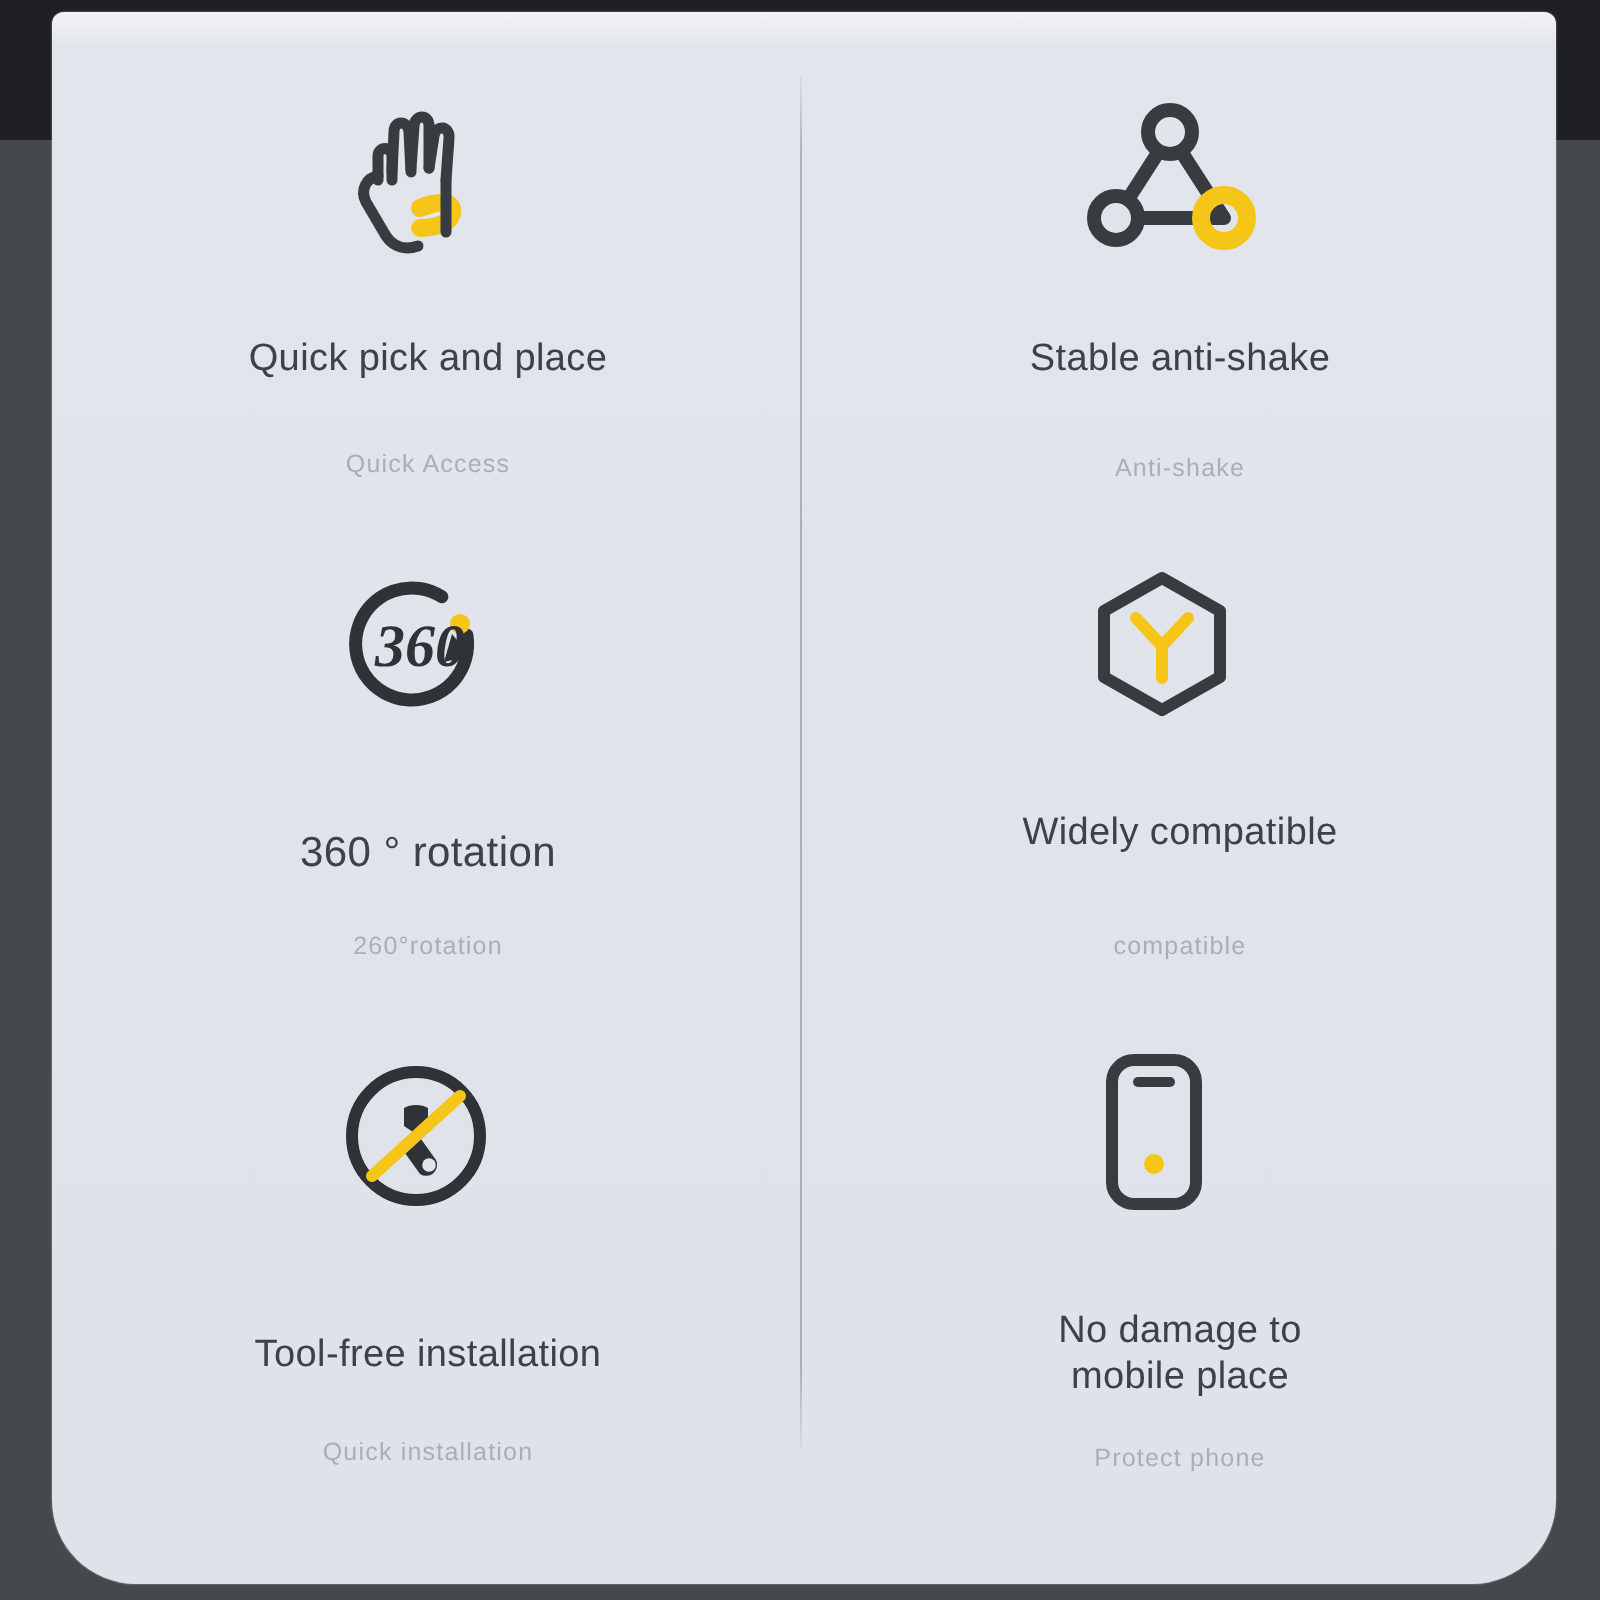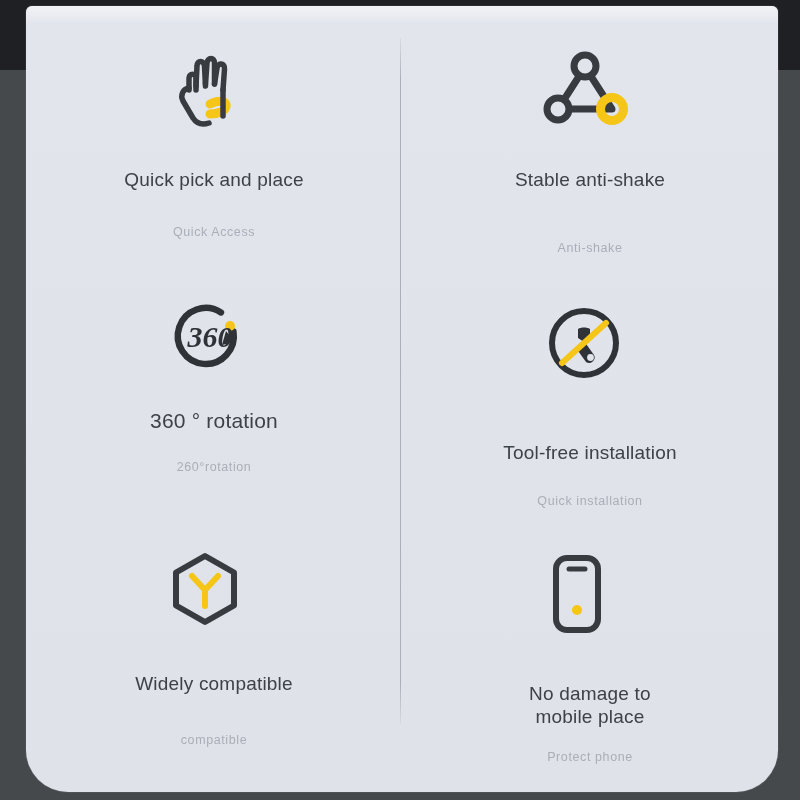--- a/index.html
+++ b/index.html
@@ -115,24 +115,24 @@
     letter-spacing: 0.6px;
   }
 
   
   .cell-0 .icon-wrap { margin-top: 12px; }
   .cell-0 .f-title   { margin-top: 30px; }
   .cell-0 .f-sub     { margin-top: 34px; }
 
   .cell-1 .icon-wrap { margin-top: 12px; }
   .cell-1 .f-title   { margin-top: 30px; text-align: center; }
-  .cell-1 .f-sub     { margin-top: 50px; }
+  .cell-1 .f-sub     { margin-top: 36px; }
 
   .cell-2 .icon-wrap { margin-top: 10px; }
-  .cell-2 .f-title   { margin-top: 24px; font-size: 21px; }
+  .cell-2 .f-title   { margin-top: 44px; font-size: 21px; }
   .cell-2 .f-sub     { margin-top: 28px; }
 
   .cell-3 .icon-wrap { margin-top: 10px; }
   .cell-3 .f-title   { margin-top: 34px; }
   .cell-3 .f-sub     { margin-top: 38px; }
 
   .cell-4 .icon-wrap { margin-top: 16px; }
   .cell-4 .f-title   { margin-top: 50px; }
   .cell-4 .f-sub     { margin-top: 30px; }
 
@@ -189,47 +189,47 @@
             <path d="M62 22 A28 28 0 1 0 68 44" stroke="#2f3337" stroke-width="6.5" stroke-linecap="round" fill="none" transform="rotate(-18 44 42)"></path>
             <path d="M60 36 L69 47 L56 50 Z" fill="#2f3337"></path>
             <circle cx="64" cy="31" r="5" fill="#f5c518"></circle>
             <text x="44" y="52" text-anchor="middle" font-family="'Liberation Serif', serif" font-size="30" font-weight="bold" font-style="italic" fill="#2f3337">360</text>
           </svg>
         </div>
         <div class="f-title">360 ° rotation</div>
         <div class="f-sub">260°rotation</div>
       </div>
 
+      <div class="feature cell-3">
+        <div class="icon-wrap">
+          <svg width="78" height="84" viewBox="0 0 78 84" fill="none">
+            <path d="M39 8 L68 24.5 L68 57.5 L39 74 L10 57.5 L10 24.5 Z" stroke="#383c40" stroke-width="6" stroke-linejoin="round" fill="none"></path>
+            <path d="M39 42 L39 58" stroke="#f5c518" stroke-width="6" stroke-linecap="round"></path>
+            <path d="M39 42 L26 28" stroke="#f5c518" stroke-width="6" stroke-linecap="round"></path>
+            <path d="M39 42 L52 28" stroke="#f5c518" stroke-width="6" stroke-linecap="round"></path>
+          </svg>
+        </div>
+        <div class="f-title">Widely compatible</div>
+        <div class="f-sub">compatible</div>
+      </div>
+
       <div class="feature cell-4">
         <div class="icon-wrap">
           <svg width="84" height="84" viewBox="0 0 84 84" fill="none">
             <circle cx="42" cy="42" r="32" stroke="#2f3337" stroke-width="6" fill="none"></circle>
             <path d="M36 28 L36 37 L42 41 L48 37 L48 28 C45 26 39 26 36 28 Z" fill="#2f3337"></path>
             <path d="M42 40 L52 54 A5.5 5.5 0 0 1 44 61 L34 47" fill="#2f3337"></path>
             <circle cx="48.5" cy="56.5" r="3.4" fill="#e1e4eb"></circle>
             <path d="M20 62 L64 22" stroke="#f5c518" stroke-width="6" stroke-linecap="round"></path>
           </svg>
         </div>
         <div class="f-title">Tool-free installation</div>
         <div class="f-sub">Quick installation</div>
       </div>
 
-      <div class="feature cell-3">
-        <div class="icon-wrap">
-          <svg width="78" height="84" viewBox="0 0 78 84" fill="none">
-            <path d="M39 8 L68 24.5 L68 57.5 L39 74 L10 57.5 L10 24.5 Z" stroke="#383c40" stroke-width="6" stroke-linejoin="round" fill="none"></path>
-            <path d="M39 42 L39 58" stroke="#f5c518" stroke-width="6" stroke-linecap="round"></path>
-            <path d="M39 42 L26 28" stroke="#f5c518" stroke-width="6" stroke-linecap="round"></path>
-            <path d="M39 42 L52 28" stroke="#f5c518" stroke-width="6" stroke-linecap="round"></path>
-          </svg>
-        </div>
-        <div class="f-title">Widely compatible</div>
-        <div class="f-sub">compatible</div>
-      </div>
-
       <div class="feature cell-5">
         <div class="icon-wrap">
           <svg width="70" height="88" viewBox="0 0 70 88" fill="none">
             <rect x="14" y="6" width="42" height="72" rx="11" stroke="#383c40" stroke-width="6" fill="none"></rect>
             <path d="M27 17 L43 17" stroke="#383c40" stroke-width="5" stroke-linecap="round"></path>
             <circle cx="35" cy="58" r="5" fill="#f5c518"></circle>
           </svg>
         </div>
         <div class="f-title">No damage to
 mobile place</div>

